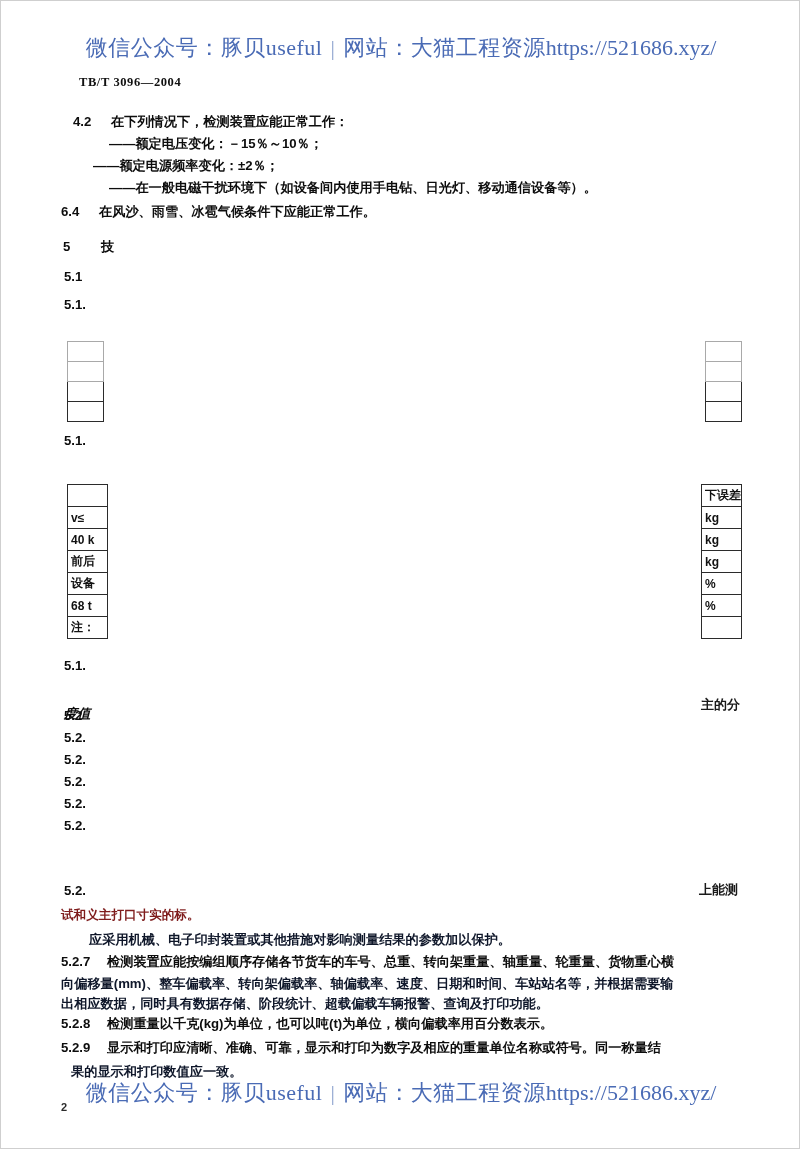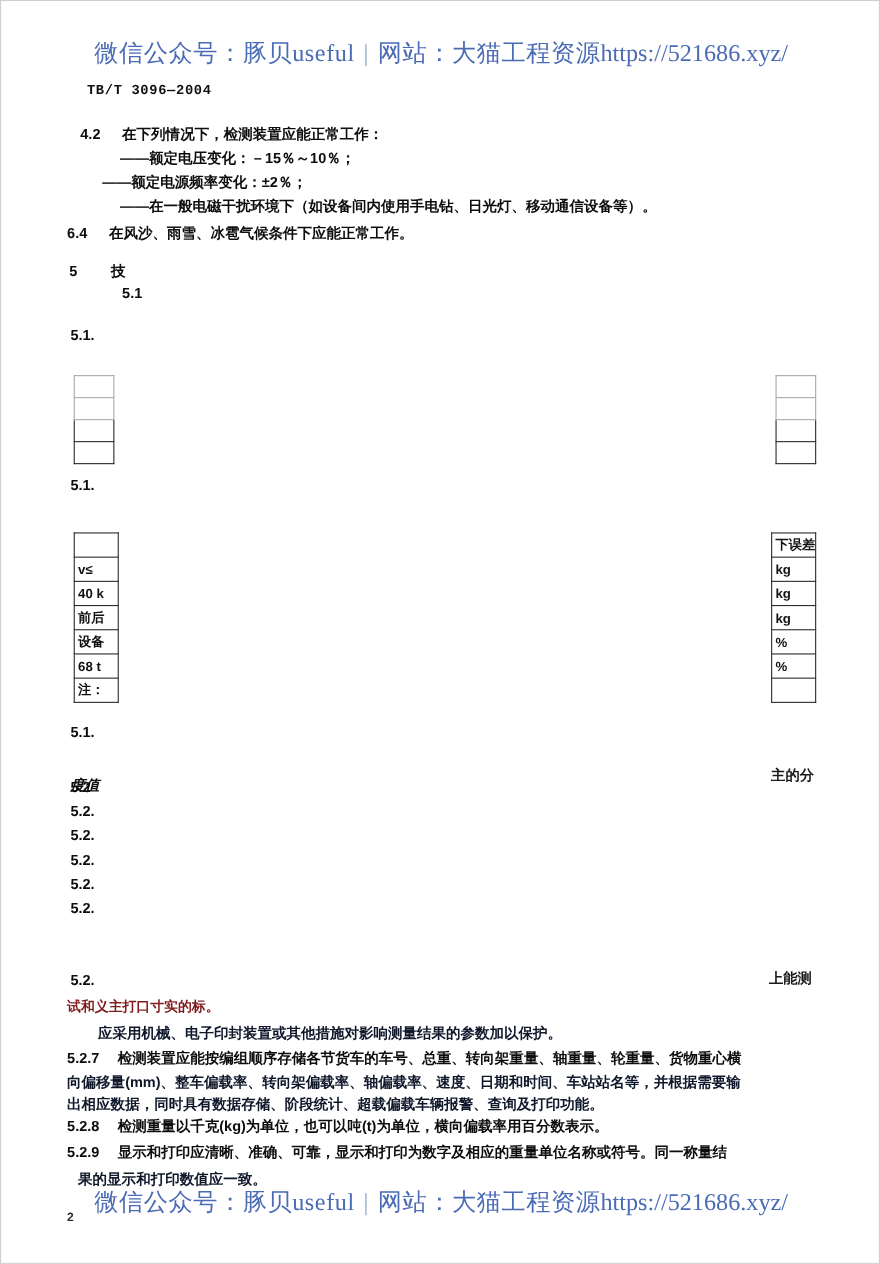--- a/index.html
+++ b/index.html
@@ -40,21 +40,21 @@
     font-family: "Liberation Serif", "DejaVu Serif", serif;
     letter-spacing: 0px;
   }
   #watermark-top { top: 32px; }
   #watermark-bottom { top: 1077px; }
 
   
   .doc-id {
     position: absolute;
     left: 78px; top: 74px;
-    font-family: Liberation Mono, monospace;
+    font-family: Liberation Serif, serif;
     font-size: 12.5px;
     font-weight: bold;
     letter-spacing: 0.6px;
     color: #111;
   }
 
   .body-text {
     position: absolute;
     font-family: "Liberation Sans", "DejaVu Sans", sans-serif;
     color: #0d0d0d;
@@ -179,21 +179,21 @@
   <div class="clause" style="left:60px; top:202px;">
     <span class="cl-num num">6.4</span>
     <span class="cl-txt cjk">在风沙、雨雪、冰雹气候条件下应能正常工作。</span>
   </div>
 
   <div class="clause" style="left:62px; top:237px;">
     <span class="cl-num num">5</span>
     <span class="cl-txt cjk">技</span>
   </div>
 
-  <div class="body-text bold" style="left:63px; top:256px;margin-left:47px;">5.1</div>
+  <div class="body-text bold" style="left:63px; top:266px;">5.1</div>
   <div class="body-text bold" style="left:63px; top:294px;">5.1.</div>
 
   <table class="tbl" id="table-1">
     <tbody>
         <tr>
       <td class="cell-clip-l faint" style="width:36px;"></td>
       <td class="nolines" style="width:602px;"></td>
       <td class="cell-clip-r faint" style="width:36px;"></td>
     </tr>
     <tr>

